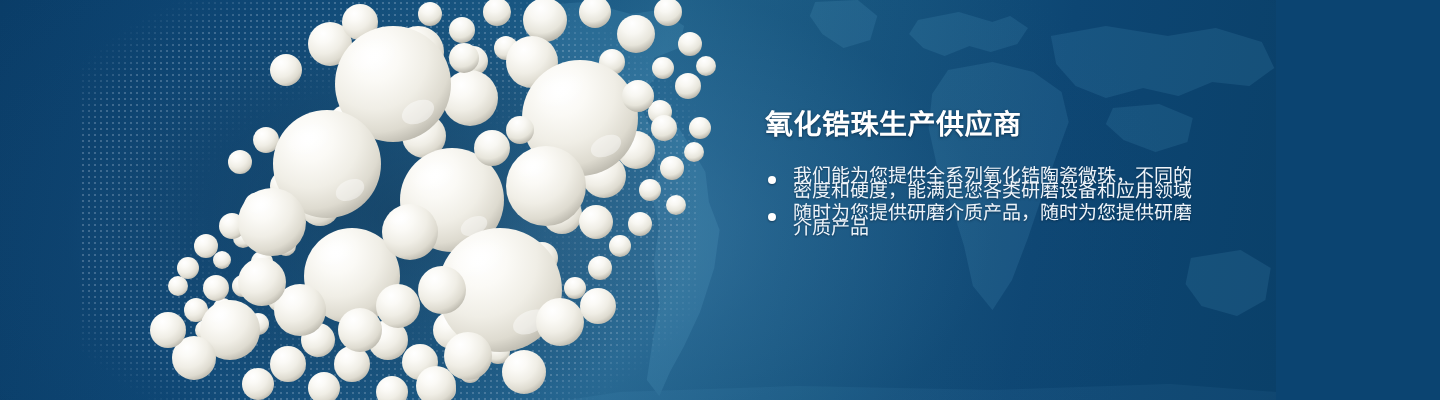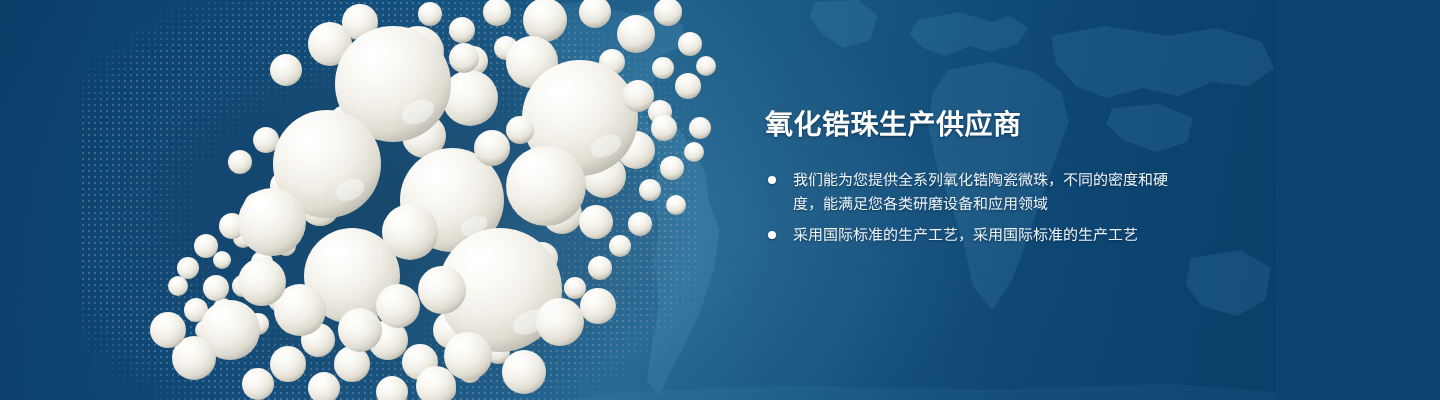--- a/index.html
+++ b/index.html
@@ -114,22 +114,22 @@
   }
   .bullets {
     list-style: none;
     margin: 26px 0 0 0;
     padding: 0;
   }
   .bullet {
     position: relative;
     padding-left: 28px;
     margin-bottom: 7px;
-    font-size: 15px;
-    line-height: 24px;
+    font-size: 19px;
+    line-height: 15px;
     color: #eef4fa;
     text-shadow: 0 1px 2px rgba(2,22,42,0.5);
     max-width: 430px;
   }
   .bullet:last-child { margin-bottom: 0; }
   .bullet-dot {
     position: absolute;
     left: 3px;
     top: 8px;
     width: 8px;
@@ -369,18 +369,18 @@
   <div class="copy">
     <h1 class="headline">氧化锆珠生产供应商</h1>
 
     <ul class="bullets">
       <li class="bullet">
         <span class="bullet-dot"></span>
         <span class="bullet-text">我们能为您提供全系列氧化锆陶瓷微珠，不同的密度和硬度，能满足您各类研磨设备和应用领域</span>
       </li>
       <li class="bullet">
         <span class="bullet-dot"></span>
-        <span class="bullet-text">采用国际标准的生产工艺，采用国际标准的生产工艺</span>
+        <span class="bullet-text">随时为您提供研磨介质产品，随时为您提供研磨介质产品</span>
       </li>
     </ul>
   </div>
 
 </div>
 
 </body></html>

